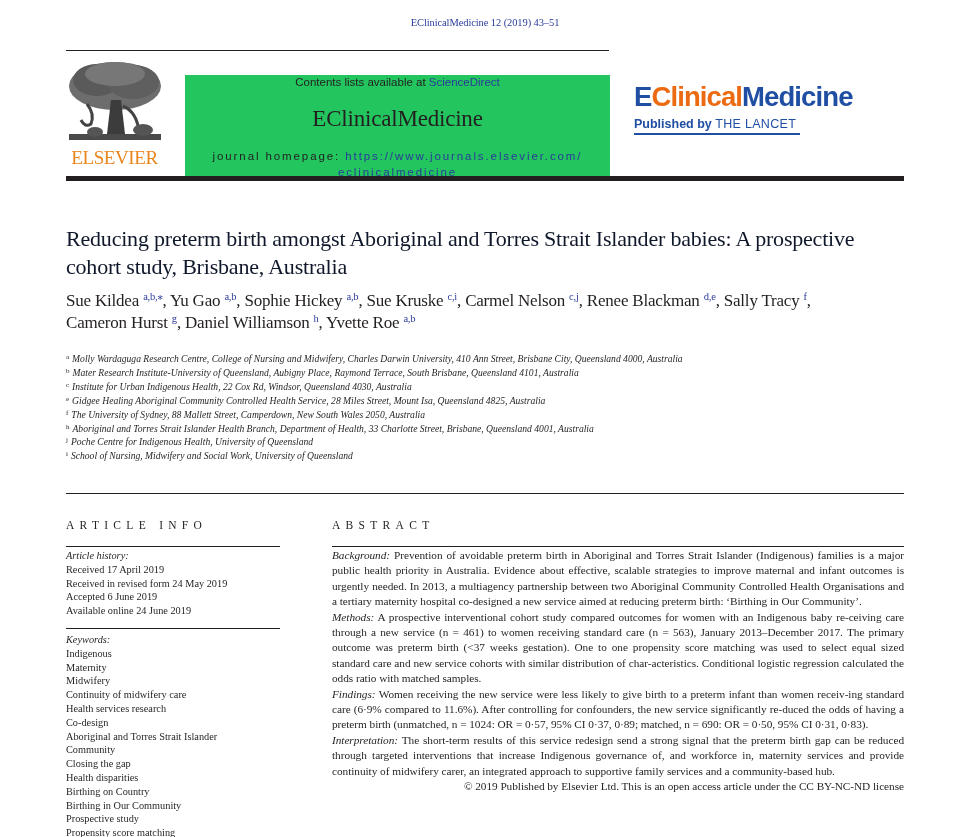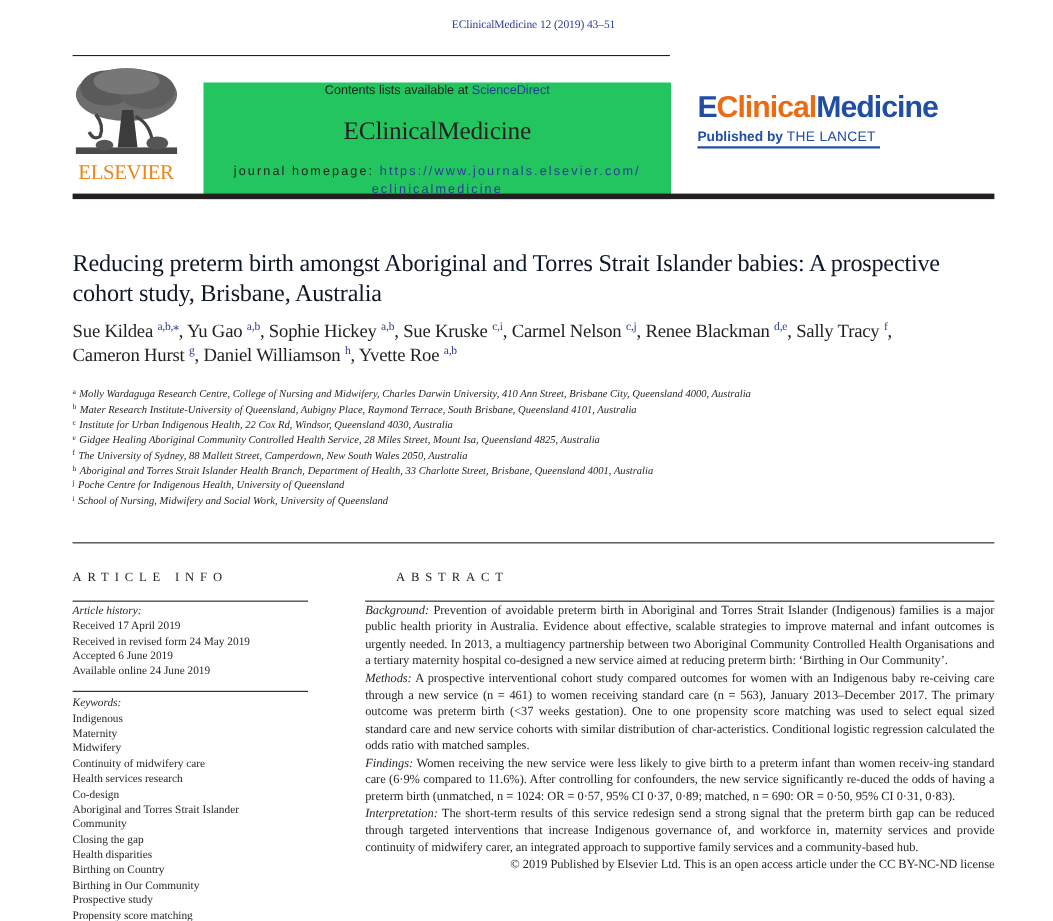--- a/index.html
+++ b/index.html
@@ -47,21 +47,21 @@
   .authors sup { font-size: 10.5px; color: #2a3b9a; vertical-align: 6px; line-height: 0; }
 
   .affiliations { position: absolute; left: 66px; top: 352px; width: 860px; font-size: 9.6px; line-height: 13.9px;
     font-style: italic; color: #231f20; }
   .affiliations .aff sup { font-style: normal; font-size: 7px; vertical-align: 3px; line-height: 0; margin-right: 3px; }
 
   .mid-rule { position: absolute; left: 66px; top: 493px; width: 838px; height: 1px; background: #231f20; }
 
   .section-head { position: absolute; top: 519px; font-size: 11.5px; letter-spacing: 5.3px; color: #231f20; }
   .info-head { left: 66px; }
-  .abs-head { left: 332px; margin-left: 28px; }
+  .abs-head { left: 332px; }
 
   .info-rule1 { position: absolute; left: 66px; top: 546px; width: 214px; height: 1px; background: #231f20; }
   .info-rule2 { position: absolute; left: 66px; top: 628px; width: 214px; height: 1px; background: #231f20; }
   .abs-rule { position: absolute; left: 332px; top: 546px; width: 572px; height: 1px; background: #231f20; }
 
   .history { position: absolute; left: 66px; top: 549px; width: 220px; font-size: 10.3px; line-height: 13.8px; color: #231f20; }
   .history .lbl, .keywords .lbl { font-style: italic; }
 
   .keywords { position: absolute; left: 66px; top: 633px; width: 220px; font-size: 10.3px; line-height: 13.8px; color: #231f20; }
 

